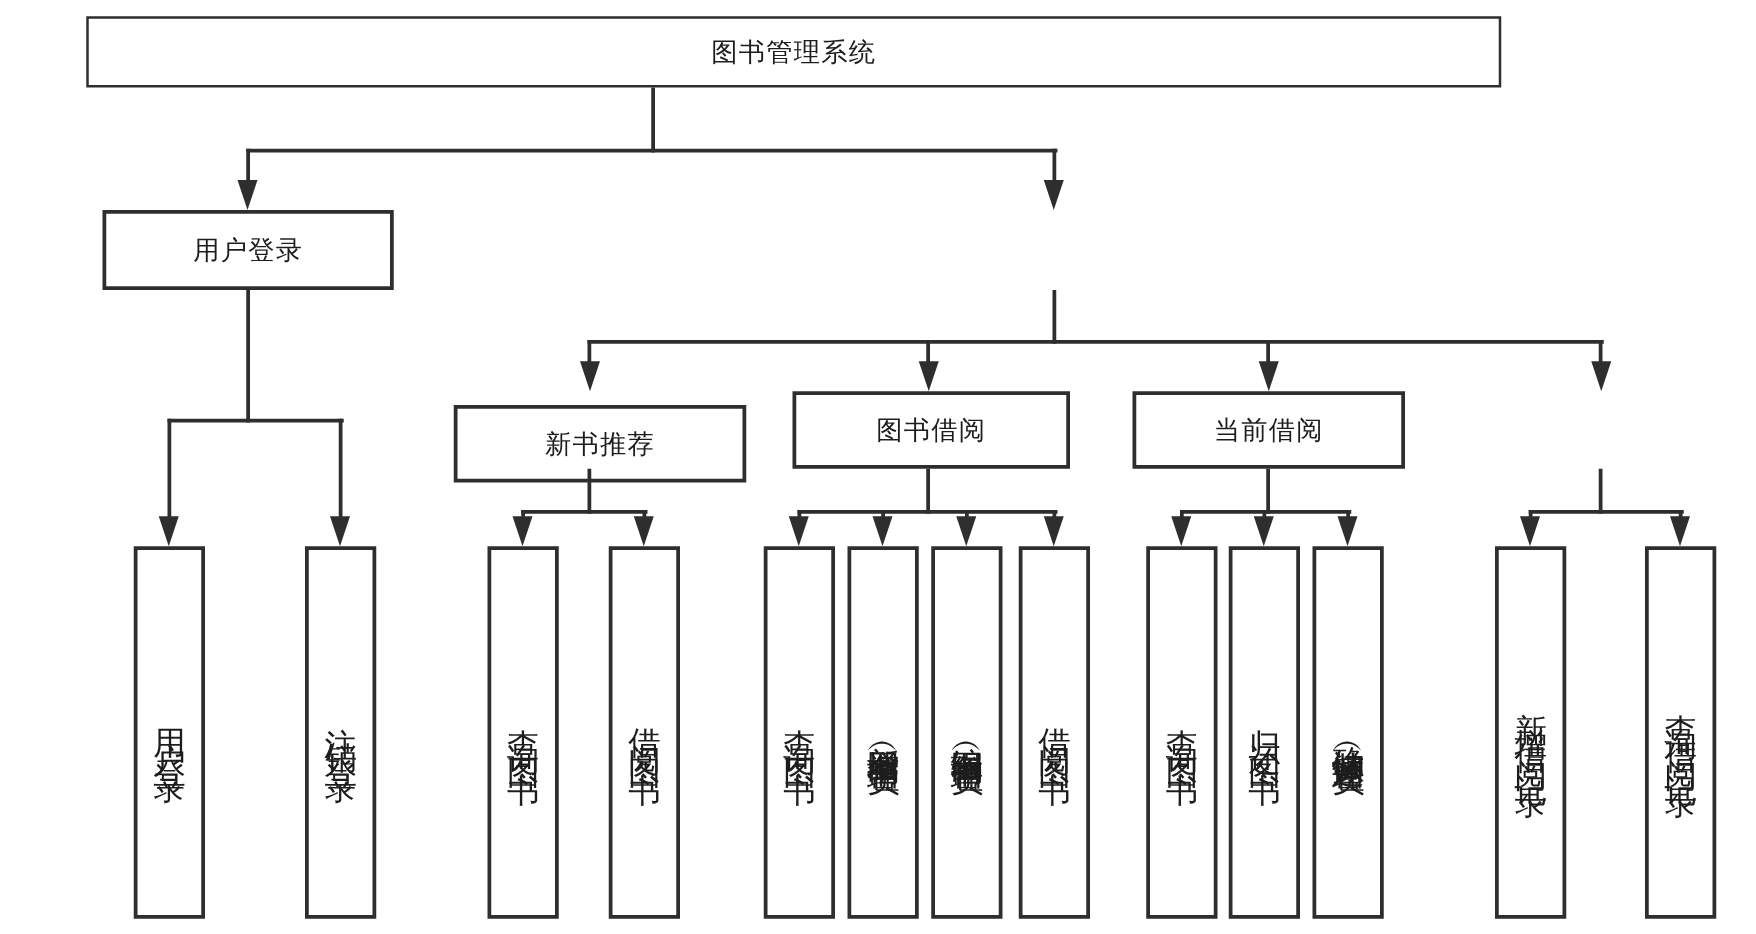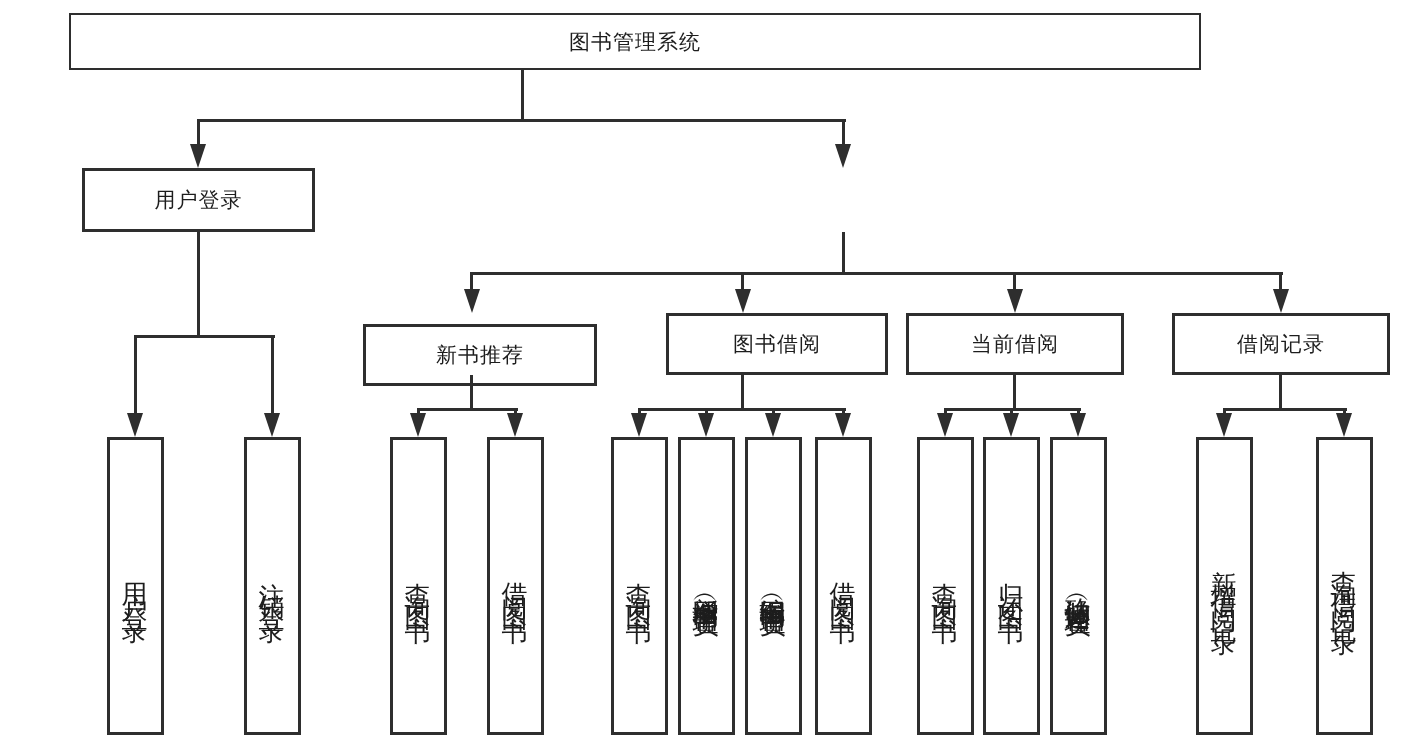--- a/index.html
+++ b/index.html
@@ -22,23 +22,22 @@
 </head>
 <body>
 
 <div class="canvas">
 
   <div class="n root" style="left:21px;top:13px;width:1132px;height:57px;margin-left:48px;">图书管理系统</div>
 
   <div class="n" style="left:82px;top:168px;width:233px;height:64px;">用户登录</div>
 
   <div class="n" style="left:363px;top:324px;width:234px;height:62px;">新书推荐</div>
-  <div class="n" style="left:634px;top:313px;width:222px;height:62px;margin-left:32px;">图书借阅</div>
+  <div class="n" style="left:634px;top:313px;width:222px;height:62px;">图书借阅</div>
   <div class="n" style="left:906px;top:313px;width:218px;height:62px;font-family:Liberation Serif, serif;">当前借阅</div>
-  <div class="n" style="left:1172px;top:313px;width:218px;height:62px;">借阅记录</div>
 
   <div class="n vt" style="left:107px;top:437px;width:57px;height:298px;">用户登录</div>
   <div class="n vt" style="left:244px;top:437px;width:57px;height:298px;">注销登录</div>
 
   <div class="n vt" style="left:390px;top:437px;width:57px;height:298px;">查询图书</div>
   <div class="n vt" style="left:487px;top:437px;width:57px;height:298px;">借阅图书</div>
 
   <div class="n vt" style="left:611px;top:437px;width:57px;height:298px;">查询图书</div>
   <div class="n vt tight" style="left:678px;top:437px;width:57px;height:298px;">新增图书（管理员）</div>
   <div class="n vt tight" style="left:745px;top:437px;width:57px;height:298px;">编辑图书（管理员）</div>

